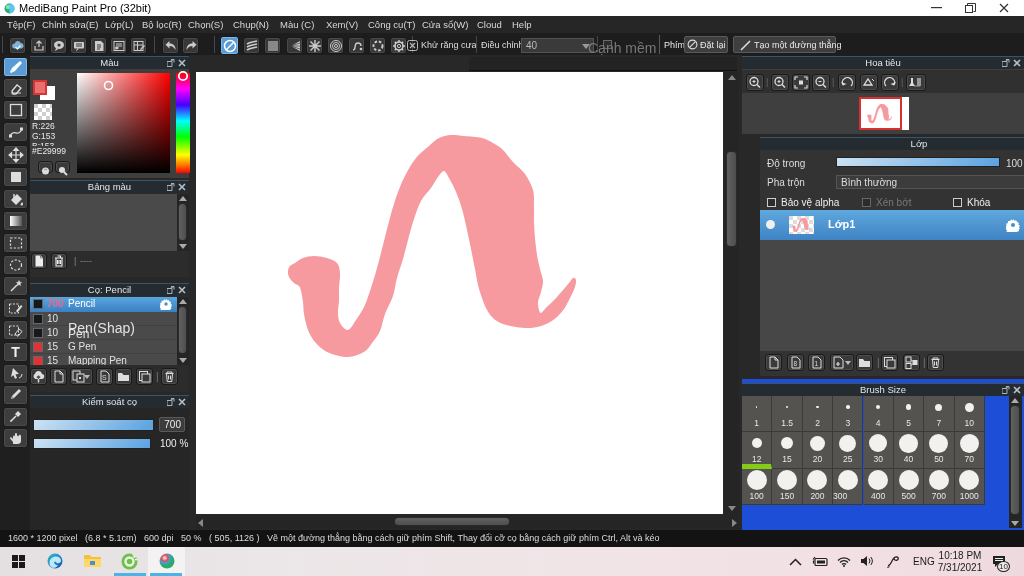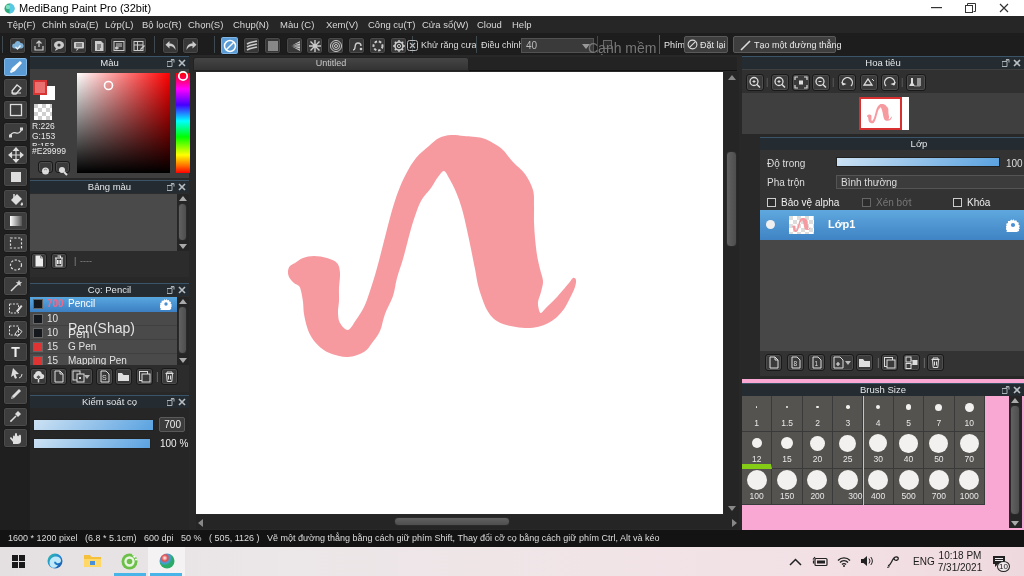--- a/index.html
+++ b/index.html
@@ -482,21 +482,20 @@
       </svg></div>
   <div class="abs" style="left:3px;top:24px;width:121px;height:12px;background:linear-gradient(135deg,#cde2f3,#5aa2e0);border:1px solid #222"></div>
   <div class="abs" style="left:129px;top:22px;width:26px;height:15px;background:#3c3c3c;border:1px solid #5a5a5a;border-radius:2px">
       <span class="abs" style="right:3px;top:1px;font-size:10px;color:#eee">700</span>
     </div>
   <div class="abs" style="left:3px;top:43px;width:118px;height:11px;background:linear-gradient(135deg,#cde2f3,#5aa2e0);border:1px solid #222"></div>
   <span class="abs" style="left:130px;top:43px;font-size:10px;color:#eee">100 %</span>
 </div>
 
 <div id="canvasarea" class="abs">
-  <div id="tab" class="abs">Untitled</div>
   <div id="tabstrip" class="abs"></div>
   <div id="canvaswhite" class="abs"></div>
   <svg class="abs" style="left:6px;top:17px" width="527" height="442" viewBox="196 72 723 514" preserveAspectRatio="none"></svg>
   <svg class="abs" style="left:6px;top:17px" width="527" height="442" viewBox="196 72 527 442">
       <use href="#squig"></use>
     </svg>
   <div class="abs sctrack" style="left:534px;top:17px;width:15px;height:443px">
     <svg class="abs" style="left:4px;top:3px" width="8" height="5">
         <path d="M4 0l4 5H0z" fill="#888"></path>
       </svg>
@@ -636,21 +635,21 @@
         <rect x="2" y="8.5" width="5" height="5" fill="none" stroke="#ddd"></rect>
         <rect x="8.5" y="5" width="5" height="5" fill="#ddd"></rect>
         <path d="M7 4.5l2 2m-2 4l2-2" stroke="#ddd"></path>
       </svg></div>
   <span class="abs" style="left:163px;top:220px;color:#777;font-size:10px">|</span>
   <div class="pbtn" style="left:167px;top:217px;width:17px;height:17px"><svg width="15" height="15" viewBox="0 0 15 15">
         <path d="M3.5 4.5h8M5 4.5V3h5v1.5M4.5 4.5l.7 8h4.6l.7-8" fill="none" stroke="#ddd"></path>
         <path d="M6.5 6.5v4M8.5 6.5v4" stroke="#ddd"></path>
       </svg></div>
 </div>
-<div class="panel" style="left:742px;top:379px;width:282px;height:151px;background:#f9a8d4">
+<div class="panel" style="left:742px;top:379px;width:282px;height:151px;background:#1d4ed8">
   <div class="phead" style="top:4px">Brush Size<svg class="pops" width="20" height="11" viewBox="0 0 20 11">
         <use href="#popx" y="1"></use>
       </svg></div>
   <div id="bsgrid" class="abs" style="left:0;top:17px;width:243px;height:109px">
       <div class="abs" style="left:0.0px;top:0.0px;width:30.4px;height:36.3px;background:#555350;border-right:1px solid #3a3a3a;border-bottom:1px solid #3a3a3a">
         <div class="abs" style="left:50%;top:11px;width:1.5px;height:1.5px;margin-left:-0.75px;margin-top:-0.75px;border-radius:50%;background:#f2f1ef"></div>
         <div class="abs" style="left:0;top:22px;width:100%;text-align:center;font-size:8.5px;color:#e8e8e8">1</div>
       </div>
       <div class="abs" style="left:30.4px;top:0.0px;width:30.4px;height:36.3px;background:#555350;border-right:1px solid #3a3a3a;border-bottom:1px solid #3a3a3a">
         <div class="abs" style="left:50%;top:11px;width:2px;height:2px;margin-left:-1.0px;margin-top:-1.0px;border-radius:50%;background:#f2f1ef"></div>
@@ -719,21 +718,21 @@
       <div class="abs" style="left:30.4px;top:72.7px;width:30.4px;height:36.3px;background:#555350;border-right:1px solid #3a3a3a;border-bottom:1px solid #3a3a3a">
         <div class="abs" style="left:50%;top:11px;width:20px;height:20px;margin-left:-10.0px;margin-top:-10.0px;border-radius:50%;background:#f2f1ef"></div>
         <div class="abs" style="left:0;top:22px;width:100%;text-align:center;font-size:8.5px;color:#e8e8e8">150</div>
       </div>
       <div class="abs" style="left:60.8px;top:72.7px;width:30.4px;height:36.3px;background:#555350;border-right:1px solid #3a3a3a;border-bottom:1px solid #3a3a3a">
         <div class="abs" style="left:50%;top:11px;width:20px;height:20px;margin-left:-10.0px;margin-top:-10.0px;border-radius:50%;background:#f2f1ef"></div>
         <div class="abs" style="left:0;top:22px;width:100%;text-align:center;font-size:8.5px;color:#e8e8e8">200</div>
       </div>
       <div class="abs" style="left:91.1px;top:72.7px;width:30.4px;height:36.3px;background:#555350;border-right:1px solid #3a3a3a;border-bottom:1px solid #3a3a3a">
         <div class="abs" style="left:50%;top:11px;width:20px;height:20px;margin-left:-10.0px;margin-top:-10.0px;border-radius:50%;background:#f2f1ef"></div>
-        <div class="abs" style="left:0;top:22px;width:100%;text-align:right;font-size:8.5px;color:#e8e8e8">300</div>
+        <div class="abs" style="left:0;top:22px;width:100%;text-align:left;font-size:8.5px;color:#e8e8e8">300</div>
       </div>
       <div class="abs" style="left:121.5px;top:72.7px;width:30.4px;height:36.3px;background:#555350;border-right:1px solid #3a3a3a;border-bottom:1px solid #3a3a3a">
         <div class="abs" style="left:50%;top:11px;width:20px;height:20px;margin-left:-10.0px;margin-top:-10.0px;border-radius:50%;background:#f2f1ef"></div>
         <div class="abs" style="left:0;top:22px;width:100%;text-align:center;font-size:8.5px;color:#e8e8e8">400</div>
       </div>
       <div class="abs" style="left:151.9px;top:72.7px;width:30.4px;height:36.3px;background:#555350;border-right:1px solid #3a3a3a;border-bottom:1px solid #3a3a3a">
         <div class="abs" style="left:50%;top:11px;width:20px;height:20px;margin-left:-10.0px;margin-top:-10.0px;border-radius:50%;background:#f2f1ef"></div>
         <div class="abs" style="left:0;top:22px;width:100%;text-align:center;font-size:8.5px;color:#e8e8e8">500</div>
       </div>
       <div class="abs" style="left:182.2px;top:72.7px;width:30.4px;height:36.3px;background:#555350;border-right:1px solid #3a3a3a;border-bottom:1px solid #3a3a3a">

